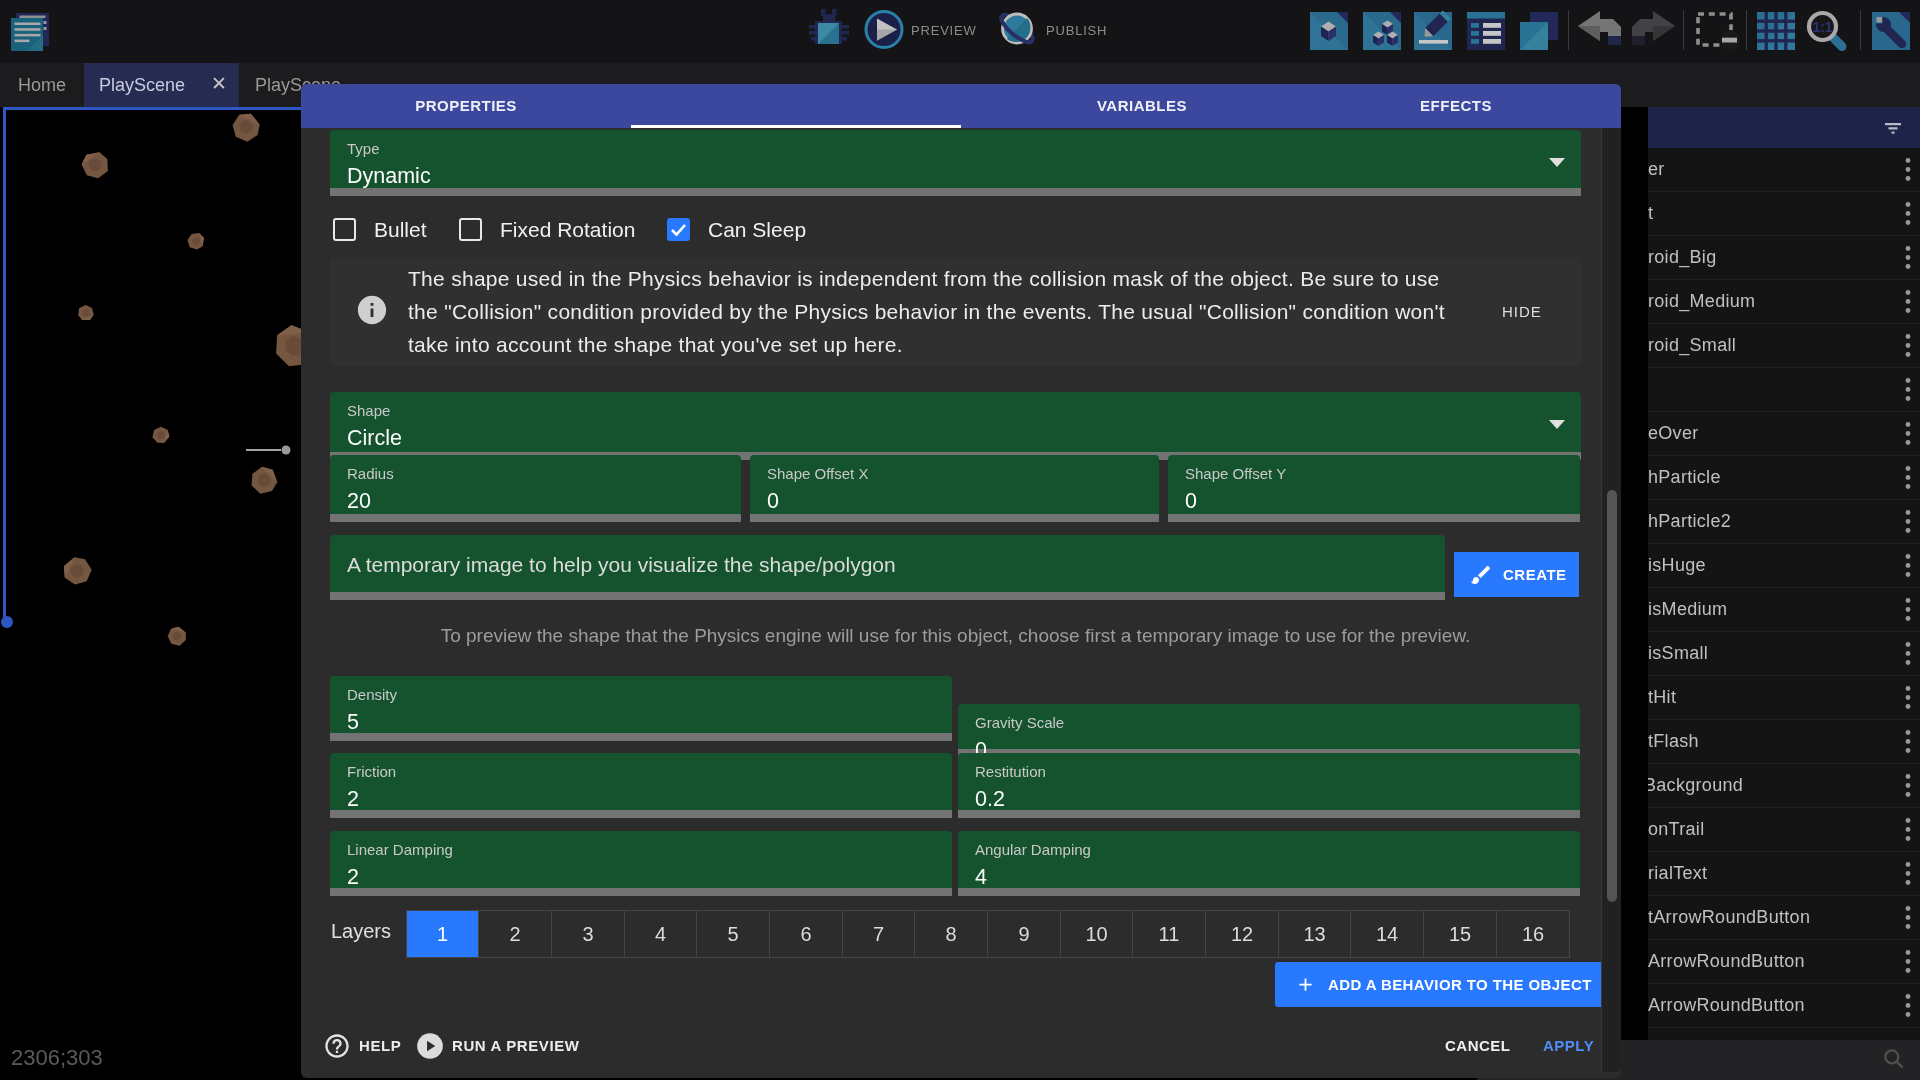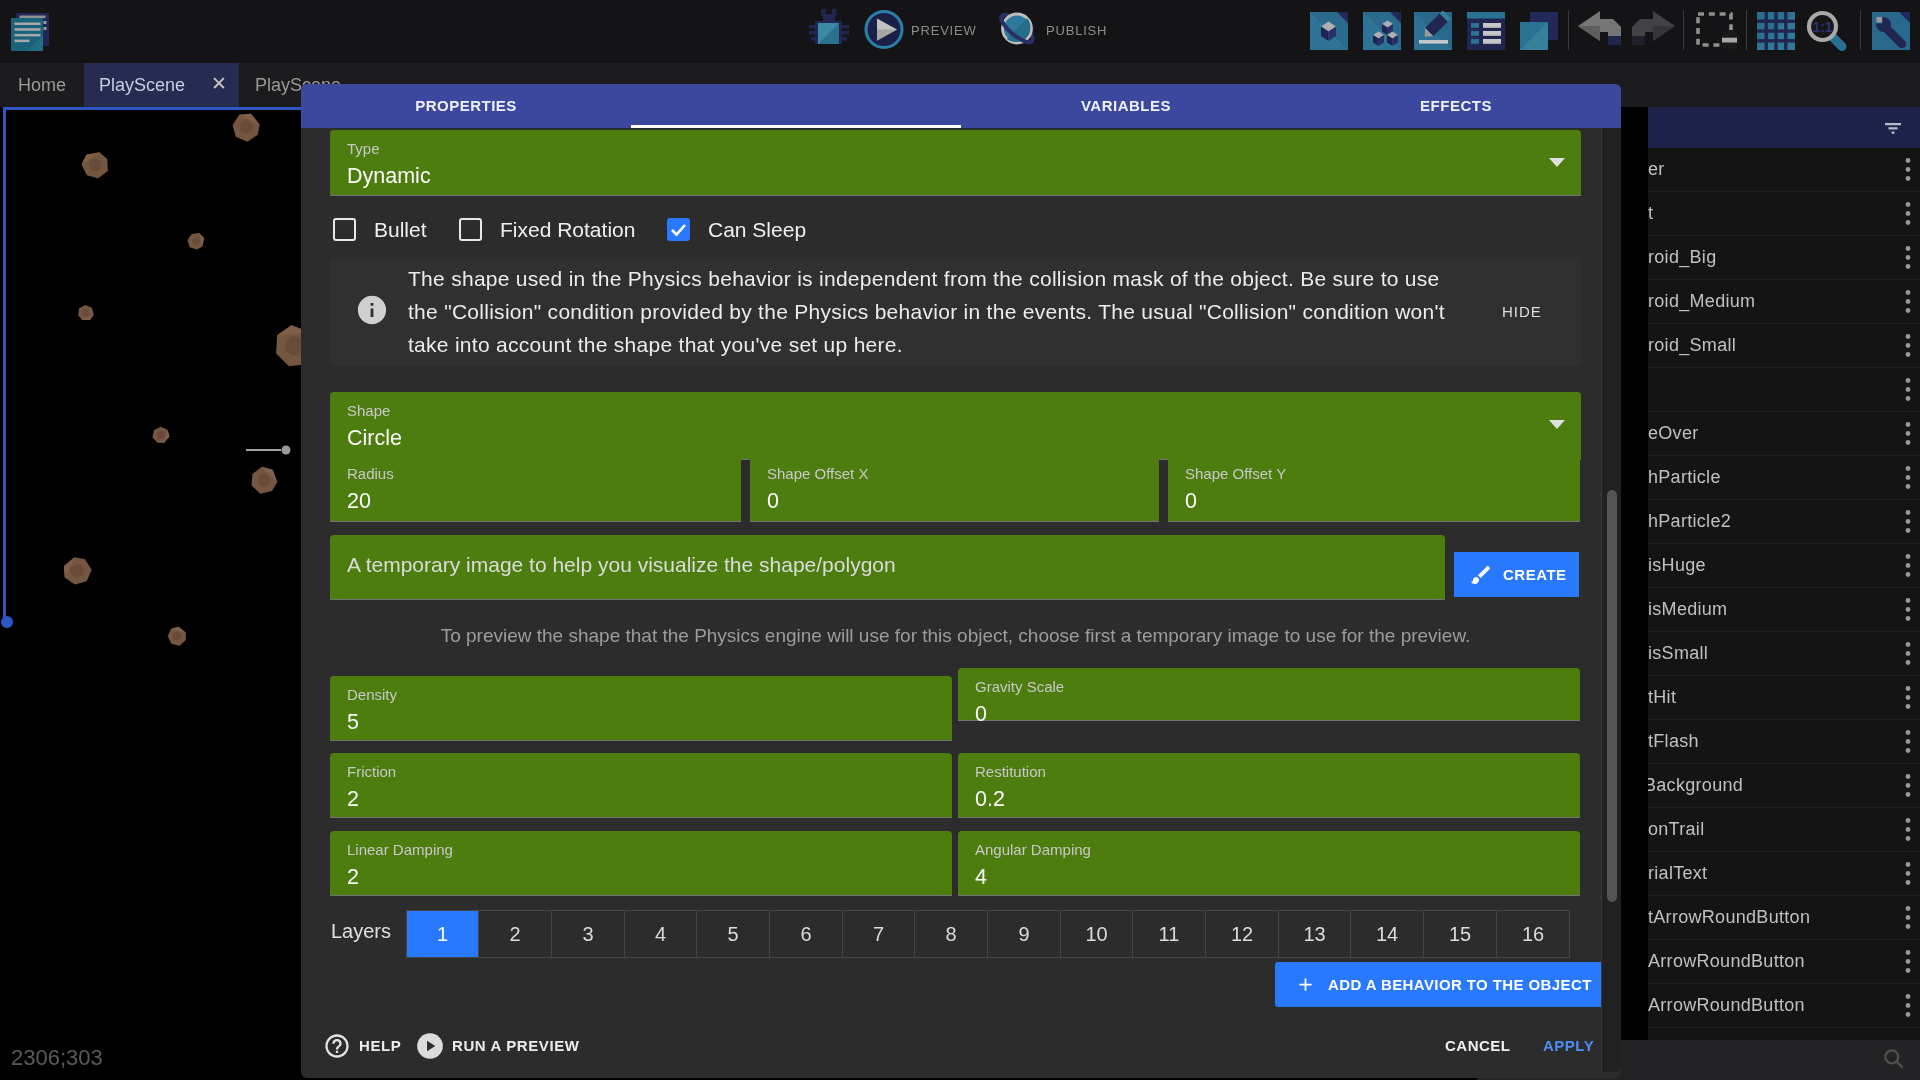--- a/index.html
+++ b/index.html
@@ -1,21 +1,21 @@
 <!DOCTYPE html>
 <html><head>
 <meta charset="utf-8">
 <style>
   * { margin:0; padding:0; box-sizing:border-box; }
   html,body { width:1920px; height:1080px; overflow:hidden; background:#000; }
   body { font-family:"Liberation Sans", sans-serif; position:relative; }
   .abs { position:absolute; }
   .dtab { position:absolute; top:0; width:330px; height:44px; line-height:44px; text-align:center;
           color:rgba(255,255,255,0.92); font-size:15px; font-weight:bold; letter-spacing:0.5px; }
-  .fld { position:absolute; background:#4d7c0f; border-radius:4px 4px 0 0; border-bottom:1px solid #737373; }
+  .fld { position:absolute; background:#14532d; border-radius:4px 4px 0 0; border-bottom:8px solid #737373; }
   .lbl { position:absolute; left:17px; top:10px; font-size:15px; color:#c9c9c9; }
   .val { position:absolute; left:17px; top:34px; font-size:21.5px; color:#fdfdfd; }
   .drop { position:absolute; right:16px; top:28px; width:0; height:0;
           border-left:8px solid transparent; border-right:8px solid transparent; border-top:9px solid #e0e0e0; }
   .cb  { position:absolute; left:0; top:0; width:23px; height:23px; border:2.5px solid #e8e8e8; border-radius:3px; }
   .cbon{ position:absolute; top:0; width:23px; height:23px; background:#2979ff; border-radius:3px; }
   .cbt { position:absolute; top:0px; font-size:21px; color:#f0f0f0; }
   .lay { position:absolute; top:0; height:46px; line-height:46px; text-align:center; font-size:20px;
          color:#dcdcdc; border-right:1px solid #454545; }
   .row { position:absolute; left:0; width:300px; height:44px; border-bottom:1px solid #212121;
@@ -399,21 +399,21 @@
       <circle cx="10" cy="10" r="6" fill="none" stroke="#4f4f4f" stroke-width="2.2"></circle>
       <path d="M14.5 14.5L20 20" stroke="#4f4f4f" stroke-width="2.2"></path>
     </svg>
 </div>
 <div class="abs" style="left:1510px;top:1036px;width:49px;height:5px;border-radius:5px 5px 0 0;background:#828282;"></div>
 
 <div class="abs" id="dialog" style="left:301px;top:44px;width:1320px;height:994px;background:#2c2c2c;border-radius:6px;margin-top:40px;">
 
   <div class="abs" style="left:0;top:0;width:1320px;height:44px;background:#3c489e;border-radius:6px 6px 0 0;">
     <div class="dtab" style="left:0;">PROPERTIES</div>
-    <div class="dtab" style="left:660px;">VARIABLES</div>
+    <div class="dtab" style="left:676px;">VARIABLES</div>
     <div class="dtab" style="left:990px;">EFFECTS</div>
     <div class="abs" style="left:330px;top:41px;width:330px;height:3px;background:#fff;"></div>
   </div>
 
   <div class="fld" style="left:29px;top:46px;width:1251px;height:66px;">
     <div class="lbl">Type</div>
       <div class="val">Dynamic</div>
     <div class="drop"></div>
   </div>
 
@@ -464,21 +464,21 @@
       </svg>
     <span class="abs" style="left:49px;top:14px;font-size:15px;font-weight:bold;letter-spacing:0.5px;">CREATE</span>
   </div>
 
   <div class="abs" style="left:29px;top:541px;width:1251px;text-align:center;font-size:19px;color:#9c9c9c;">To preview the shape that the Physics engine will use for this object, choose first a temporary image to use for the preview.</div>
 
   <div class="fld" style="left:29px;top:592px;width:622px;height:65px;">
       <div class="lbl">Density</div>
       <div class="val">5</div>
     </div>
-  <div class="fld" style="left:657px;top:584px;width:622px;height:53px;">
+  <div class="fld" style="left:657px;top:620px;width:622px;height:53px;">
       <div class="lbl">Gravity Scale</div>
       <div class="val">0</div>
     </div>
   <div class="fld" style="left:29px;top:669px;width:622px;height:65px;">
       <div class="lbl">Friction</div>
       <div class="val">2</div>
     </div>
   <div class="fld" style="left:657px;top:669px;width:622px;height:65px;">
       <div class="lbl">Restitution</div>
       <div class="val">0.2</div>

